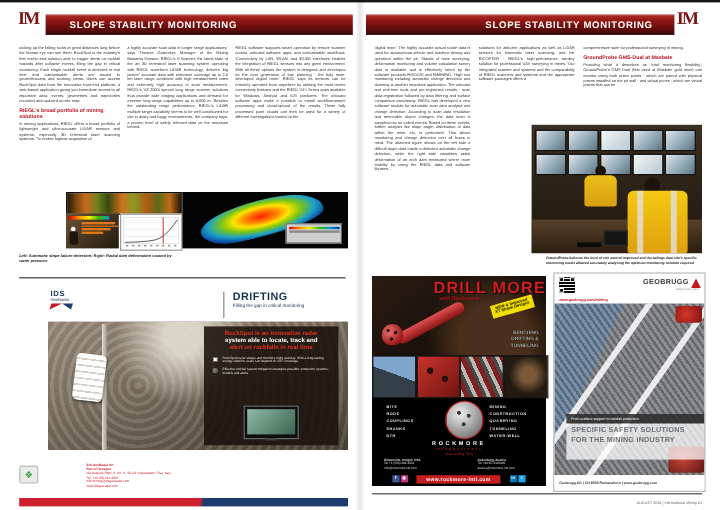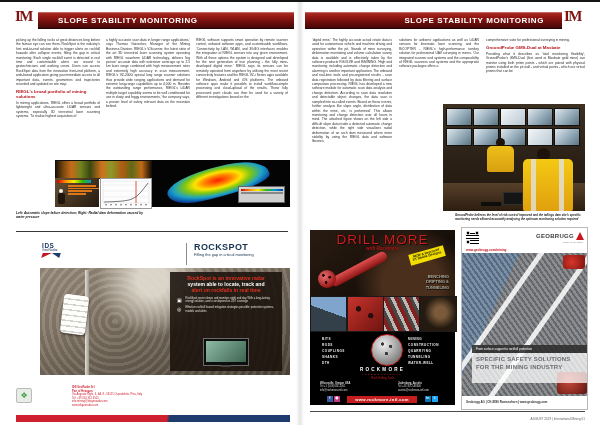--- a/index.html
+++ b/index.html
@@ -53,21 +53,21 @@
   
   .ctrl{position:absolute;left:443px;top:104px;width:142px;height:107px;background:linear-gradient(180deg,#3c3023 0%,#2a2015 55%,#201710 100%);overflow:hidden;}
   .mon{position:absolute;width:24px;height:16px;background:linear-gradient(135deg,#dfe7ec,#93aab8 55%,#5d7583);border:1px solid #14100c;}
   .desk{position:absolute;left:0;bottom:0;width:142px;height:28px;background:linear-gradient(180deg,#57402a,#2c1e10);}
   .w-head{position:absolute;border-radius:50%;background:#1d130b;}
   .w-body{position:absolute;border-radius:5px 5px 2px 2px;}
   
   .rm{position:absolute;left:310px;top:230px;width:145px;height:175px;background:#000;overflow:hidden;}
   .rmphoto{position:absolute;left:0;top:0;width:145px;height:66px;
         background:radial-gradient(circle at 70% 80%, #4a2f1c 0 25%, transparent 50%),linear-gradient(145deg,#2a1c12,#140d08 70%);}
-  .rmtitle{position:absolute;left:0;top:3px;width:145px;text-align:center;font-weight:400;font-size:13.5px;letter-spacing:1px;color:#cf2020;text-shadow:0 0 1px #000,1px 1px 0 #1a0a0a;line-height:1;}
+  .rmtitle{position:absolute;left:0;top:3px;width:145px;text-align:right;font-weight:700;font-size:13.5px;letter-spacing:1px;color:#cf2020;text-shadow:0 0 1px #000,1px 1px 0 #1a0a0a;line-height:1;}
   .rmsub{position:absolute;left:0;top:16px;width:145px;text-align:center;font-weight:bold;font-style:italic;font-size:4.6px;color:#b81c1c;text-shadow:0 0 1px #000;}
   .bit{position:absolute;left:18px;top:34px;width:62px;height:10px;transform:rotate(-28deg);border-radius:5px;
         background:linear-gradient(180deg,#e05050,#8c1414);}
   .bithead{position:absolute;left:8px;top:40px;width:18px;height:18px;border-radius:50%;
         background:radial-gradient(circle at 35% 35%,#e87070,#9a1818 70%);
         background-image:radial-gradient(circle 1.6px at 30% 30%,#2a0808 0 1.2px,transparent 1.6px),radial-gradient(circle 1.6px at 65% 40%,#2a0808 0 1.2px,transparent 1.6px),radial-gradient(circle 1.6px at 45% 70%,#2a0808 0 1.2px,transparent 1.6px),radial-gradient(circle at 35% 35%,#e87070,#9a1818 70%);}
   .sticker{position:absolute;right:10px;top:20px;transform:rotate(-16deg);background:#f2de00;color:#151500;font-weight:bold;font-size:3.4px;line-height:1.15;padding:1.5px 3px;text-align:center;}
   .rmgray{position:absolute;right:6px;top:44px;text-align:right;font-weight:bold;font-size:4px;line-height:1.35;color:#a8a89c;text-shadow:0.5px 0.5px 0 #000;}
   .thumb{position:absolute;top:296px;width:35px;height:34px;border:0.6px solid #1a1a1a;}
   .rmlist{position:absolute;font-weight:bold;font-size:3.1px;line-height:1.95;letter-spacing:.5px;color:#ececec;}
@@ -162,21 +162,21 @@
 
   <div class="divline" style="left:16px;top:231px;width:272px;height:0.8px;"></div>
 
   <div class="abs" style="left:42px;top:243px;">
     <div class="idsname">IDS</div>
     <div class="idssub">GeoRadar</div>
     <div class="idstri"></div>
   </div>
   <div class="abs" style="left:186px;top:243px;width:1px;height:22px;background:#8a8a8a;"></div>
   <div class="abs" style="left:194px;top:243px;">
-    <div class="rsname">ROCKSPOT</div>
+    <div class="rsname">DRIFTING</div>
     <div class="rstag">Filling the gap in critical monitoring</div>
   </div>
 
   <div class="rsphoto">
     <div class="pole"></div>
     <div class="device"></div>
     <div class="rspanel">
       <div class="rshead">
         <span class="r">RockSpot is an innovative radar</span><br>
         <span>system able to locate, track and</span><br>

